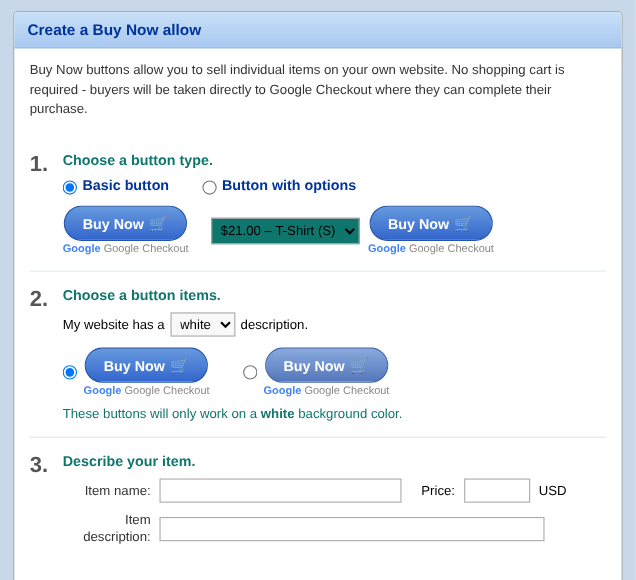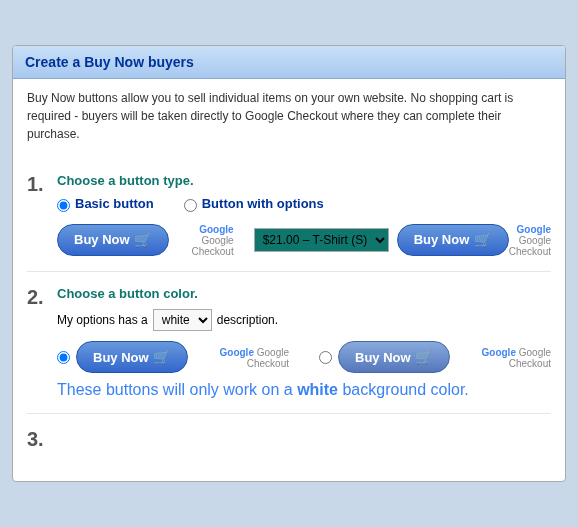--- a/index.html
+++ b/index.html
@@ -110,21 +110,21 @@
       font-size: 14px;
     }
     .google-checkout-label {
       font-size: 10px;
       color: #666;
       text-align: right;
       margin-top: 2px;
     }
     .btn-with-preview {
       display: flex;
-      flex-direction: row;
+      flex-direction: column;
       align-items: center;
     }
     .dropdown-group {
       display: flex;
       align-items: center;
       gap: 8px;
     }
     .item-select {
       font-size: 12px;
       padding: 3px 4px;
@@ -150,22 +150,22 @@
       align-items: center;
       gap: 30px;
       margin-bottom: 8px;
     }
     .style-option {
       display: flex;
       align-items: center;
       gap: 6px;
     }
     .note-text {
-      font-size: 16px;
-      color: #3b82f6;
+      font-size: 12px;
+      color: #0f766e;
     }
     
     .form-row {
       display: flex;
       align-items: center;
       gap: 8px;
       margin-bottom: 8px;
       font-size: 12px;
     }
     .form-label {
@@ -179,21 +179,21 @@
       font-size: 12px;
       padding: 3px 5px;
       background: #fff;
     }
   </style>
 </head>
 <body>
 
 <div class="main-container">
   <div class="title-bar">
-    <h2>Create a Buy Now buyers</h2>
+    <h2>Create a Buy Now allow</h2>
   </div>
   <div class="content">
     <p class="intro-text">Buy Now buttons allow you to sell individual items on your own website. No shopping cart is required - buyers will be taken directly to Google Checkout where they can complete their purchase.</p>
 
     <div class="section">
       <div style="width:30px;flex-shrink:0;">
         <span style="font-size:20px;font-weight:bold;color:#555;">1.</span>
       </div>
       <div class="section-content">
         <div class="section-title">Choose a button type.</div>
@@ -239,23 +239,23 @@
           </div>
         </div>
       </div>
     </div>
 
     <div class="section">
       <div style="width:30px;flex-shrink:0;">
         <span style="font-size:20px;font-weight:bold;color:#555;">2.</span>
       </div>
       <div class="section-content">
-        <div class="section-title">Choose a button color.</div>
+        <div class="section-title">Choose a button items.</div>
         <div class="background-row">
-          <span>My options has a</span>
+          <span>My website has a</span>
           <select class="bg-select">
             <option>white</option>
             <option>light</option>
             <option>dark</option>
           </select>
           <span>description.</span>
         </div>
         <div class="style-options">
           <div class="style-option">
             <input type="radio" name="btnstyle" checked="" style="">
@@ -289,16 +289,30 @@
           <strong>white</strong>
           <span>background color.</span>
         </p>
       </div>
     </div>
 
     <div class="section" style="border-bottom:none;padding-bottom:6px;">
       <div style="width:30px;flex-shrink:0;">
         <span style="font-size:20px;font-weight:bold;color:#555;">3.</span>
       </div>
+      <div class="section-content">
+        <div class="section-title">Describe your item.</div>
+        <div class="form-row">
+          <label class="form-label">Item name:</label>
+          <input type="text" class="form-input" style="width: 220px;">
+          <span style="font-size:12px;margin-left:10px;">Price:</span>
+          <input type="text" class="form-input" style="width: 60px;">
+          <span style="font-size:12px;">USD</span>
+        </div>
+        <div class="form-row">
+          <label class="form-label" style="text-align:right;line-height:1.3;">Item<br>description:</label>
+          <input type="text" class="form-input" style="width: 350px;">
+        </div>
+      </div>
     </div>
   </div>
 
 </div>
 
 </body></html>

